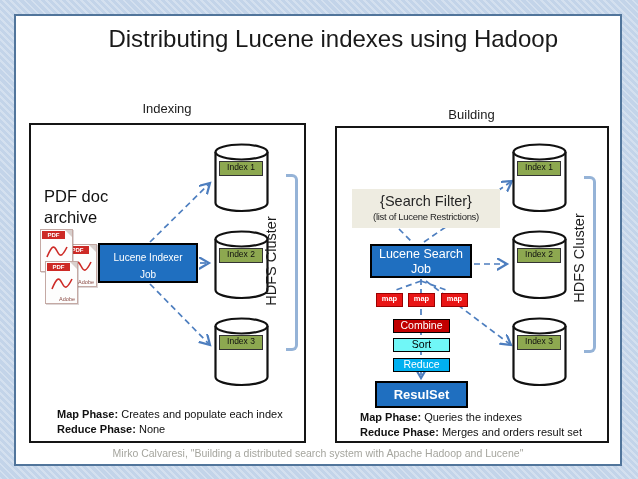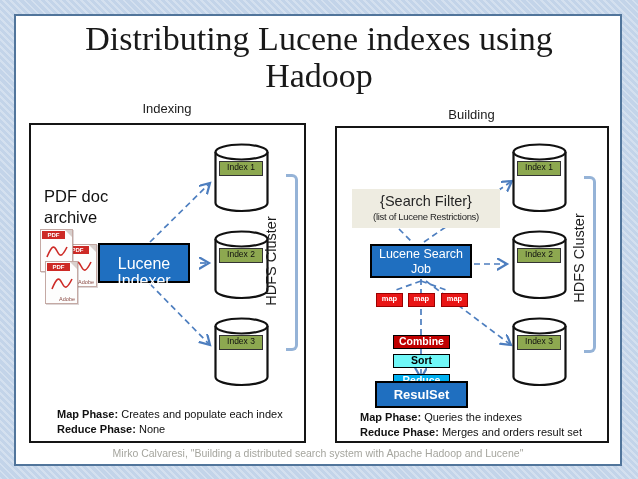--- a/index.html
+++ b/index.html
@@ -8,22 +8,22 @@
     font-family:"Liberation Sans",sans-serif;
     background-color:#c3d4e9;
     background-image:repeating-linear-gradient(45deg, rgba(255,255,255,.28) 0 2px, rgba(0,0,0,0) 2px 5px);
   }
   .abs{position:absolute;}
   .slide{
     left:14px;top:14px;width:608px;height:452px;background:#fff;
     border:2px solid #51759b;box-sizing:border-box;
   }
   .title{
-    left:80px;top:20px;width:478px;text-align:center;
-    font-size:34px;line-height:37px;color:#191919;font-family:Liberation Serif, serif;
+    left:80px;top:20px;width:478px;text-align:right;
+    font-size:24px;line-height:37px;color:#191919;
   }
   .panel-heading{font-size:13px;color:#1c1c1c;text-align:center;}
   .heading-left{left:29px;top:101px;width:276px;}
   .heading-right{left:335px;top:107px;width:273px;}
   .panel{border:2px solid #151515;box-sizing:border-box;background:transparent;}
   .panel-left{left:29px;top:123px;width:277px;height:320px;}
   .panel-right{left:335px;top:126px;width:274px;height:317px;}
 
   .connectors{left:0;top:0;width:638px;height:479px;z-index:1;pointer-events:none;}
   .layer{z-index:2;}
@@ -34,21 +34,21 @@
        box-shadow:1px 1px 0 rgba(120,90,90,.25);box-sizing:border-box;}
   .pdf .band{position:absolute;top:1px;left:1px;right:7px;height:8px;background:#cd2a26;
        color:#fff;font-size:6px;font-weight:bold;line-height:8px;text-align:center;}
   .pdf .fold{position:absolute;top:0;right:0;width:0;height:0;
        border-top:7px solid #d8cfcc;border-left:7px solid transparent;}
   .pdf .squig{position:absolute;left:4px;top:13px;}
   .pdf .brand{position:absolute;right:2px;bottom:1px;font-size:5.5px;color:#8a4a43;}
 
   .bluebox{background:#1f6fc0;border:2px solid #000;box-sizing:border-box;
        color:#fff;text-align:center;}
-  .job-left{left:98px;top:243px;width:92px;height:40px;font-size:16px;line-height:17px;padding-top:10px;}
+  .job-left{left:98px;top:243px;width:100px;height:40px;font-size:10px;line-height:17px;padding-top:4px;}
   .job-right{left:370px;top:244px;width:102px;height:34px;font-size:12.5px;line-height:15px;padding-top:1px;}
 
   .cyl{width:57px;height:71px;}
   .cyl-l1{left:213px;top:142px;} .cyl-l2{left:213px;top:229px;} .cyl-l3{left:213px;top:316px;}
   .cyl-r1{left:511px;top:142px;} .cyl-r2{left:511px;top:229px;} .cyl-r3{left:511px;top:316px;}
   .idx{position:absolute;left:6px;top:19px;width:44px;height:15px;background:#8da850;
        border:1.5px solid #333;box-sizing:border-box;font-size:8.5px;line-height:11px;
        text-align:center;color:#101010;}
 
   .vlabel{white-space:nowrap;font-size:14.5px;color:#1c1c1c;
@@ -61,21 +61,21 @@
 
   .filter{left:352px;top:189px;width:148px;height:39px;background:#eeece1;text-align:center;color:#262626;}
   .filter .t1{font-size:14.5px;line-height:19px;margin-top:3px;}
   .filter .t2{font-size:9.5px;letter-spacing:-0.3px;line-height:12px;}
 
   .maptask{top:293px;width:27px;height:14px;background:#e91515;border:1.5px solid #9c0000;
        box-sizing:border-box;color:#fff;font-size:7.5px;font-weight:bold;line-height:10px;text-align:center;}
   .map1{left:376px;} .map2{left:408px;} .map3{left:441px;}
 
   .stage{width:57px;height:14px;border:1.8px solid #000;box-sizing:border-box;
-       font-weight:bold;font-size:10.5px;line-height:10px;text-align:center;margin-top:16px;}
+       font-weight:normal;font-size:10.5px;line-height:10px;text-align:center;}
   .combine{left:393px;top:319px;background:#c00000;color:#fff;}
   .sort{left:393px;top:338px;background:#70f7f7;color:#000;}
   .reduce{left:393px;top:358px;background:#00b0f0;color:#fff;}
   .resultset{left:375px;top:381px;width:93px;height:27px;font-size:13px;font-weight:bold;line-height:23px;}
 
   .phases{font-size:11px;line-height:15px;color:#111;}
   .phases-left{left:57px;top:407px;width:246px;}
   .phases-right{left:360px;top:410px;width:246px;}
   .phases .b{font-weight:bold;}
 

